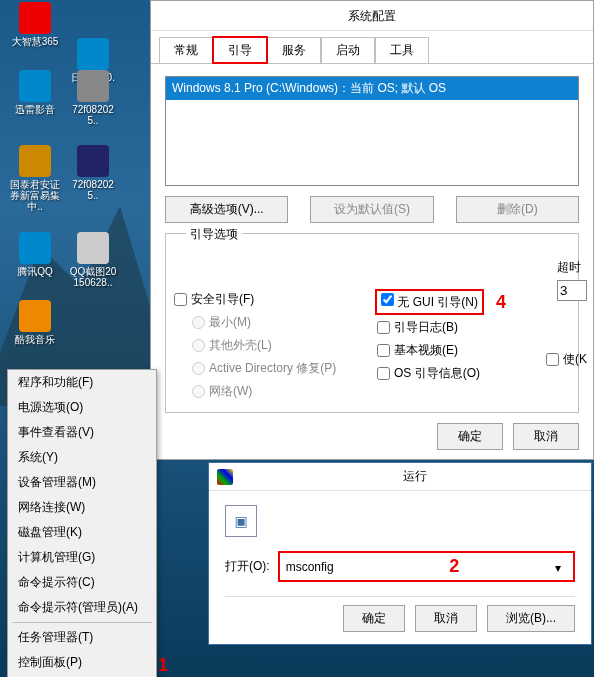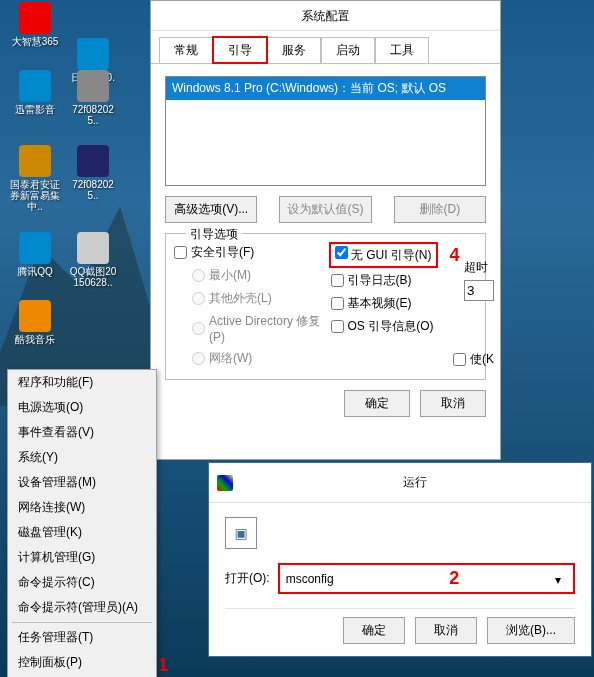--- a/index.html
+++ b/index.html
@@ -13,45 +13,45 @@
 .desktop-icon { position: absolute; width: 50px; text-align: center; color: #fff; font-size: 10px; }
 .desktop-icon .icon-img { width: 32px; height: 32px; margin: 0 auto 2px; border-radius: 4px; display: flex; align-items: center; justify-content: center; font-size: 16px; }
 .desktop-icon .label { text-shadow: 1px 1px 2px rgba(0,0,0,0.8); word-break: break-all; line-height: 1.1; }
 
 
 .context-menu { position: absolute; left: 7px; top: 369px; width: 150px; background: #f0f0f0; border: 1px solid #a0a0a0; box-shadow: 2px 2px 5px rgba(0,0,0,0.3); z-index: 10; }
 .context-menu .item { padding: 4px 10px; font-size: 12px; color: #000; cursor: default; }
 .context-menu .sep { height: 1px; background: #c0c0c0; margin: 2px 4px; }
 
 
-.syscfg { position: absolute; left: 150px; top: 0; width: 351px; height: 460px; background: #fff; border: 1px solid #a0a0a0; }
+.syscfg { position: absolute; left: 150px; top: 0; width: 444px; height: 460px; background: #fff; border: 1px solid #a0a0a0; }
 .syscfg .titlebar { height: 30px; background: #fff; text-align: center; line-height: 30px; font-size: 12px; border-bottom: 1px solid #e0e0e0; }
 .syscfg .tabs { display: flex; padding: 6px 8px 0; border-bottom: 1px solid #c0c0c0; gap: 0; }
 .syscfg .tab { padding: 4px 14px; font-size: 12px; border: 1px solid #c0c0c0; border-bottom: none; background: #fff; margin-right: 0; cursor: default; }
 .syscfg .tab.highlighted { outline: 2px solid #e00; outline-offset: -1px; position: relative; z-index: 2; }
 .syscfg .boot-list { margin: 12px 14px 10px; height: 110px; background: #fff; border: 1px solid #888; overflow: auto; }
 .syscfg .boot-list .row { background: #1080d0; color: #fff; padding: 3px 6px; font-size: 12px; }
 .syscfg .btnrow { display: flex; gap: 22px; margin: 0 14px 10px; }
 .syscfg .btnrow button { flex: 1; padding: 4px 0; font-size: 12px; background: #f0f0f0; border: 1px solid #a0a0a0; }
 .syscfg .btnrow button:disabled { color: #888; }
 .syscfg .group { position: relative; margin: 0 14px 10px; border: 1px solid #c0c0c0; padding: 10px 8px 6px; }
 .syscfg .group-title { position: absolute; top: -8px; left: 20px; background: #fff; padding: 0 4px; font-size: 12px; }
 .syscfg .opts { display: flex; gap: 10px; font-size: 12px; }
-.syscfg .col { flex: 1; }
+.syscfg .col { flex: 1; margin-top: 47px; }
 .syscfg .opt { display: flex; align-items: center; gap: 4px; margin-bottom: 6px; }
 .syscfg .opt input { margin: 0; }
 .syscfg .indent { margin-left: 18px; }
 .syscfg .no-gui { outline: 2px solid #e00; padding: 2px 4px; }
 .syscfg .footer-btns { display: flex; justify-content: flex-end; gap: 10px; margin: 10px 14px; }
 .syscfg .footer-btns button { padding: 4px 20px; font-size: 12px; background: #f0f0f0; border: 1px solid #a0a0a0; }
 .anno { position: absolute; color: #e00; font-size: 18px; font-weight: bold; }
 
 
 .run-dlg { position: absolute; left: 208px; top: 462px; width: 384px; background: #fff; border: 1px solid #3a6ea5; z-index: 5; }
-.run-dlg .titlebar { height: 40px; background: #fff; border-bottom: 1px solid #e0e0e0; display: flex; align-items: center; padding-left: 8px; gap: 6px; font-size: 12px; }
+.run-dlg .titlebar { height: 28px; background: #fff; border-bottom: 1px solid #e0e0e0; display: flex; align-items: center; padding-left: 8px; gap: 6px; font-size: 12px; }
 .run-dlg .title-icon { width: 16px; height: 16px; background: linear-gradient(45deg,#e00,#0a0,#00e,#ee0); border-radius: 2px; }
 .run-dlg .body { padding: 14px 16px 12px; }
 .run-dlg .desc-row { display: flex; gap: 12px; align-items: flex-start; margin-bottom: 14px; }
 .run-dlg .run-icon { width: 32px; height: 32px; border: 1px solid #88a; display: flex; align-items: center; justify-content: center; font-size: 14px; color: #3a6ea5; }
 .run-dlg .desc { font-size: 12px; line-height: 1.4; flex: 1; }
 .run-dlg .input-row { display: flex; align-items: center; gap: 8px; margin-bottom: 14px; }
 .run-dlg .input-row label { font-size: 12px; }
 .run-dlg .combo { flex: 1; border: 2px solid #e00; padding: 3px 6px; font-size: 12px; display: flex; align-items: center; justify-content: space-between; }
 .run-dlg .combo .drop { width: 12px; height: 12px; display: inline-block; }
 .run-dlg .footer { display: flex; justify-content: flex-end; gap: 10px; padding-top: 8px; border-top: 1px solid #e0e0e0; }

